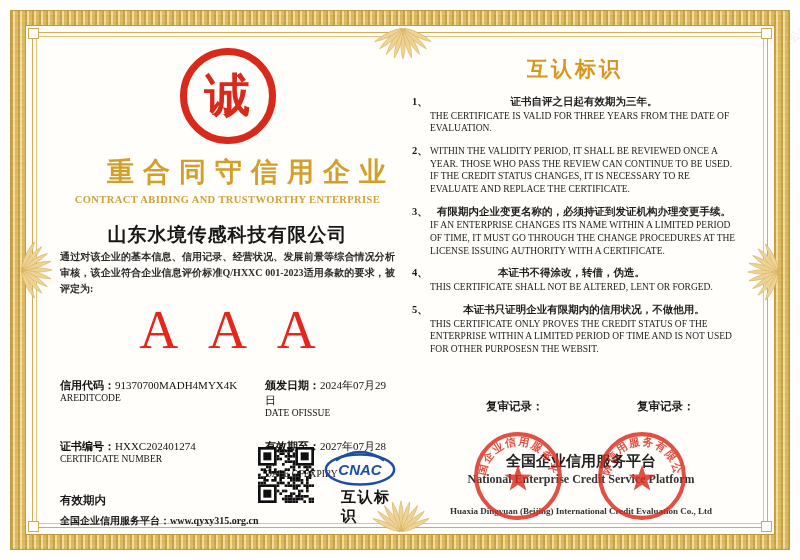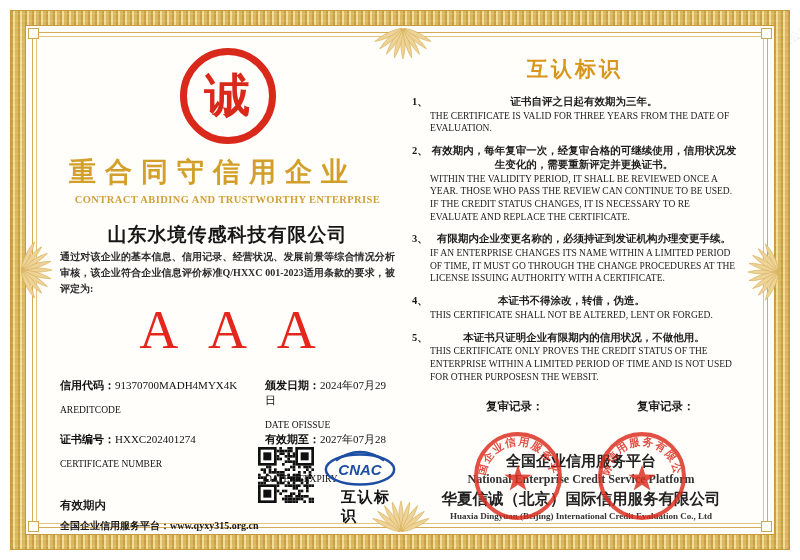--- a/index.html
+++ b/index.html
@@ -23,34 +23,34 @@
   .lotus-left{left:8px;top:252px;transform:rotate(90deg);}
   .lotus-right{left:734px;top:254px;transform:rotate(-90deg);}
   
   .wm{position:absolute;font-size:11px;color:#777;opacity:.14;white-space:nowrap;
       transform:rotate(-33deg);font-family:"Liberation Sans",sans-serif;z-index:0;}
   
   .left-col{position:absolute;left:60px;top:45px;width:335px;z-index:2;}
   .emblem{width:82px;height:82px;margin:3px auto 0;border:7px solid #d9291b;border-radius:50%;
           display:flex;align-items:center;justify-content:center;}
   .emblem span{font-family:"Liberation Serif",serif;font-weight:bold;font-size:46px;color:#d9291b;line-height:1;}
-  .cert-title{margin-top:10px;text-align:left;font-size:27px;font-weight:bold;color:#d2a02a;
+  .cert-title{margin-top:10px;text-align:right;font-size:27px;font-weight:bold;color:#d2a02a;
               letter-spacing:9px;padding-left:9px;white-space:nowrap;}
   .cert-subtitle{margin-top:4px;text-align:center;font-family:"Liberation Serif",serif;font-weight:bold;
                  font-size:10.5px;color:#cfa13a;letter-spacing:.4px;}
   .company{margin-top:17px;text-align:center;font-size:19px;font-weight:bold;color:#171717;letter-spacing:1px;}
   .intro{margin-top:1px;font-family:"Liberation Serif",serif;font-weight:bold;font-size:10px;
          line-height:1.62;color:#2a2a2a;text-align:justify;}
   .rating{margin-top:4px;text-align:center;font-family:"Liberation Serif",serif;font-size:54px;
           color:#e4261c;letter-spacing:.55em;padding-left:.55em;line-height:1.05;}
-  .fields{display:grid;grid-template-columns:205px 130px;row-gap:2px;margin-top:20px;}
+  .fields{display:grid;grid-template-columns:205px 130px;row-gap:21px;margin-top:20px;}
   .f-line{font-size:11px;color:#111;font-family:"Liberation Serif",serif;}
   .f-label{font-weight:bold;}
   .f-value{font-weight:normal;}
-  .f-caption{font-size:9.5px;font-family:"Liberation Serif",serif;color:#111;margin-top:12px;}
+  .f-caption{font-size:9.5px;font-family:"Liberation Serif",serif;color:#111;margin-top:0;}
   .query-title{margin-top:14px;font-family:"Liberation Serif",serif;font-weight:bold;font-size:11.5px;}
   .query-platform{margin-top:6px;font-family:"Liberation Serif",serif;font-weight:bold;font-size:10px;}
   .qr-row{position:absolute;left:198px;top:402px;display:flex;gap:7px;align-items:flex-start;}
   .qr-box{width:56px;height:56px;}
   .cnac-col{display:flex;flex-direction:column;align-items:flex-end;}
   .cnac-logo{width:78px;height:40px;}
   .mutual{margin-top:1px;font-weight:bold;font-size:15px;letter-spacing:1.5px;color:#111;
           font-family:Liberation Serif, serif;margin-left:20px;}
   
   .right-col{position:absolute;left:412px;top:55px;width:326px;z-index:2;}
@@ -61,21 +61,21 @@
   .note-num{flex:none;width:18px;font-family:"Liberation Serif",serif;font-weight:bold;font-size:10.5px;line-height:1.3;}
   .note-zh{font-family:"Liberation Serif",serif;font-weight:bold;font-size:10.5px;line-height:1.32;color:#1c1c1c;text-align:center;}
   .note-en{font-family:"Liberation Serif",serif;font-size:9.5px;line-height:1.33;margin-top:1px;color:#1c1c1c;}
   .review-label{position:absolute;font-family:"Liberation Serif",serif;font-weight:bold;font-size:11.5px;z-index:2;}
   .review-1{left:486px;top:399px;}
   .review-2{left:637px;top:399px;}
   .org-block{position:absolute;left:420px;top:452px;width:322px;text-align:center;z-index:2;}
   .org-zh1{font-size:15px;font-weight:bold;color:#222;}
   .org-en1{font-size:12px;font-family:"Liberation Serif",serif;font-weight:bold;color:#333;margin-top:1px;}
   .org-zh2{font-size:15.5px;font-weight:bold;color:#222;margin-top:2px;}
-  .org-en2{font-size:9px;font-family:"Liberation Serif",serif;font-weight:bold;color:#333;margin-top:1px;}
+  .org-en2{font-size:9px;font-family:"Liberation Serif",serif;font-weight:bold;color:#333;margin-top:19px;}
   .seal{position:absolute;width:92px;height:92px;opacity:.82;z-index:3;}
   .seal-left{left:472px;top:430px;}
   .seal-right{left:596px;top:430px;}
   .seal-text{fill:#dc2a1c;font-size:10.5px;font-weight:bold;letter-spacing:1.5px;
              font-family:"Liberation Sans",sans-serif;}
 </style>
 </head>
 <body>
 
 <svg width="0" height="0" style="position:absolute" aria-hidden="true">
@@ -387,21 +387,20 @@
           <div class="note-num">1、</div>
           <div>
             <div class="note-zh">证书自评之日起有效期为三年。</div>
             <div class="note-en">THE CERTIFICATE IS VALID FOR THREE YEARS FROM THE DATE OF EVALUATION.</div>
           </div>
         </div>
 
         <div class="note">
           <div class="note-num">2、</div>
           <div>
-            <div class="note-zh">有效期内，每年复审一次，经复审合格的可继续使用，信用状况发生变化的，需要重新评定并更换证书。</div>
             <div class="note-en">WITHIN THE VALIDITY PERIOD, IT SHALL BE REVIEWED ONCE A YEAR. THOSE WHO PASS THE REVIEW CAN CONTINUE TO BE USED. IF THE CREDIT STATUS CHANGES, IT IS NECESSARY TO RE EVALUATE AND REPLACE THE CERTIFICATE.</div>
           </div>
         </div>
 
         <div class="note">
           <div class="note-num">3、</div>
           <div>
             <div class="note-zh">有限期内企业变更名称的，必须持证到发证机构办理变更手续。</div>
             <div class="note-en">IF AN ENTERPRISE CHANGES ITS NAME WITHIN A LIMITED PERIOD OF TIME, IT MUST GO THROUGH THE CHANGE PROCEDURES AT THE LICENSE ISSUING AUTHORITY WITH A CERTIFICATE.</div>
           </div>
@@ -424,21 +423,20 @@
         </div>
       </div>
   </div>
 
   <span class="review-label review-1">复审记录：</span>
   <span class="review-label review-2">复审记录：</span>
 
   <div class="org-block">
     <div class="org-zh1">全国企业信用服务平台</div>
     <div class="org-en1">National Enterprise Credit Service Platform</div>
-    <div class="org-zh2">华夏信诚（北京）国际信用服务有限公司</div>
     <div class="org-en2">Huaxia Dingyuan (Beijing) International Credit Evaluation Co., Ltd</div>
   </div>
 
   <svg class="seal seal-left" viewBox="0 0 90 90">
     <circle cx="45" cy="45" r="41" fill="none" stroke="#dc2a1c" stroke-width="4"></circle>
     <path id="seal-arc-1" d="M 13 47 A 32 32 0 0 1 77 47" fill="none"></path>
     <text class="seal-text"><textPath href="#seal-arc-1" startOffset="50%" text-anchor="middle">全国企业信用服务平台</textPath></text>
     <polygon fill="#dc2a1c" points="45,34 48.2,43.6 58.3,43.7 50.2,49.7 53.2,59.3 45,53.5 36.8,59.3 39.8,49.7 31.7,43.7 41.8,43.6"></polygon>
   </svg>
   <svg class="seal seal-right" viewBox="0 0 90 90">

